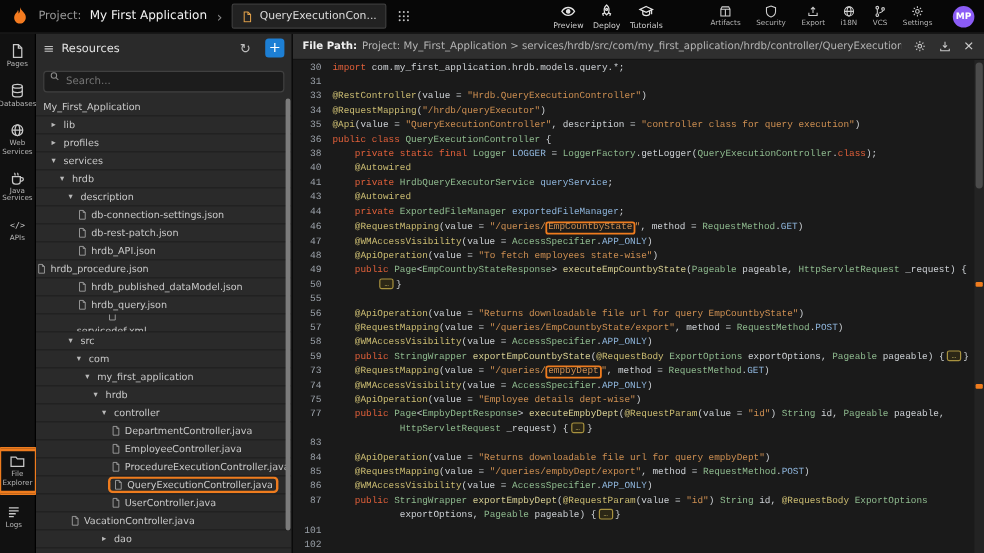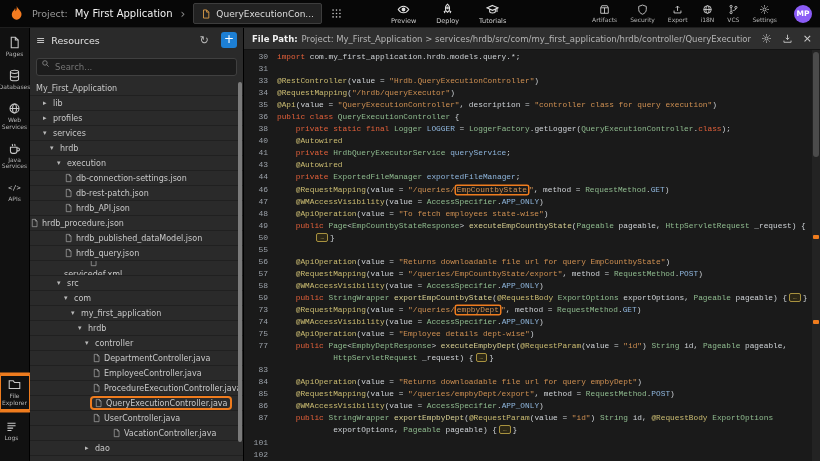--- a/index.html
+++ b/index.html
@@ -9,21 +9,21 @@
   
   .topbar{position:absolute;left:0;top:0;right:0;height:28px;background:#070707;border-bottom:1px solid #1e1e1e;
           display:flex;align-items:center;padding:0 8px;gap:7px;box-sizing:border-box;z-index:9;}
   .logo{width:17px;height:17px;}
   .proj-label{color:#9a9a9a;font-size:9.5px;}
   .proj-name{color:#f2f2f2;font-size:10px;}
   .chev{color:#8a8a8a;font-size:12px;line-height:1;margin:0 1px;}
   .tab{display:flex;align-items:center;gap:5px;height:19px;padding:0 7px;background:#222;border:1px solid #3d3d3d;
        border-radius:2px;color:#dcdcdc;font-size:9px;}
   .grid-ico{color:#c3c3c3;margin-left:2px;}
-  .tb-actions{display:flex;gap:20px;margin-left:42px;}
+  .tb-actions{display:flex;gap:8px;margin-left:112px;}
   .tb-act{display:flex;flex-direction:column;align-items:center;gap:1px;color:#e3e3e3;cursor:pointer;}
   .tb-act .lbl{font-size:6.5px;color:#cfcfcf;}
   .tb-tools{display:flex;gap:13px;margin-left:auto;align-items:center;}
   .tb-tool{display:flex;flex-direction:column;align-items:center;gap:1px;color:#cfcfcf;}
   .tb-tool .lbl{font-size:6px;color:#b5b5b5;}
   .avatar{width:18px;height:18px;border-radius:50%;background:#8b5cf6;color:#fff;font-size:7.5px;font-weight:bold;
           display:flex;align-items:center;justify-content:center;margin-left:4px;}
   
   .rail{position:absolute;left:0;top:28px;bottom:0;width:30px;background:#111;border-right:1px solid #000;
         display:flex;flex-direction:column;align-items:center;padding:8px 0 8px;box-sizing:border-box;}
@@ -315,21 +315,21 @@
         </div>
         <div class="tree-row" style="padding-left: 20px;">
           <span style="display: inline-flex; align-items: center; gap: 3px;">
             <span class="arrow">▾</span>
             <span>hrdb</span>
           </span>
         </div>
         <div class="tree-row" style="padding-left: 27px;">
           <span style="display: inline-flex; align-items: center; gap: 3px;">
             <span class="arrow">▾</span>
-            <span>execution</span>
+            <span>description</span>
           </span>
         </div>
         <div class="tree-row" style="padding-left: 34px;">
           <span style="display: inline-flex; align-items: center; gap: 3px;">
             <span class="ico ficon">
               <svg viewBox="0 0 16 16" fill="none" stroke="currentColor" stroke-width="1.3" width="9" height="10">
                 <path d="M4 1.5h5.5l3 3v10H4z"></path>
                 <path d="M9.5 1.5v3h3"></path>
               </svg>
             </span>
@@ -480,21 +480,21 @@
           <span style="display: inline-flex; align-items: center; gap: 3px;">
             <span class="ico ficon">
               <svg viewBox="0 0 16 16" fill="none" stroke="currentColor" stroke-width="1.3" width="9" height="10">
                 <path d="M4 1.5h5.5l3 3v10H4z"></path>
                 <path d="M9.5 1.5v3h3"></path>
               </svg>
             </span>
             <span>UserController.java</span>
           </span>
         </div>
-        <div class="tree-row" style="padding-left: 82px;">
+        <div class="tree-row" style="padding-left: 28px;">
           <span style="display: inline-flex; align-items: center; gap: 3px;">
             <span class="ico ficon">
               <svg viewBox="0 0 16 16" fill="none" stroke="currentColor" stroke-width="1.3" width="9" height="10">
                 <path d="M4 1.5h5.5l3 3v10H4z"></path>
                 <path d="M9.5 1.5v3h3"></path>
               </svg>
             </span>
             <span>VacationController.java</span>
           </span>
         </div>

